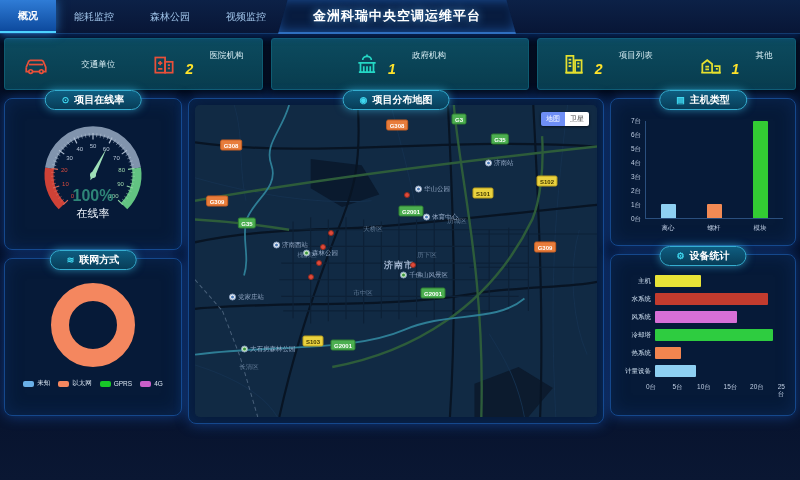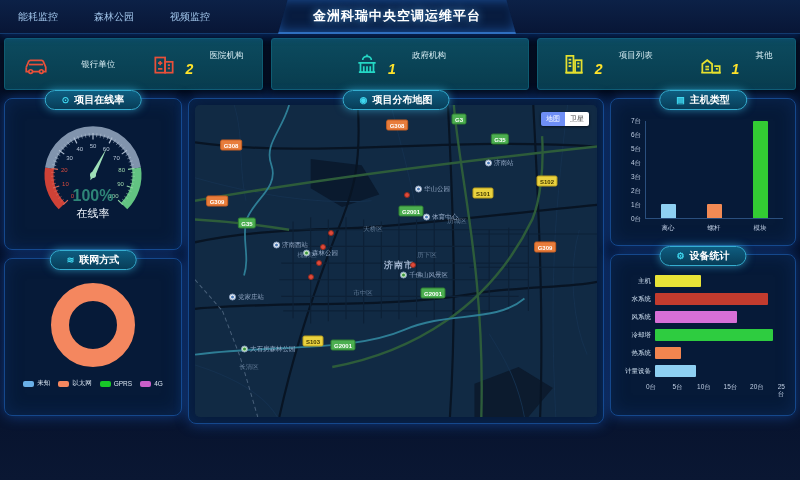--- a/index.html
+++ b/index.html
@@ -96,20 +96,21 @@
   .dtrack { flex:1; position:relative; height:12px; }
   .dbar { position:absolute; left:0; top:0; bottom:0; border-radius:1px; }
   .dxticks { position:relative; margin-left:40px; height:10px; }
   .dxtick { position:absolute; transform:translateX(-50%); font-size:6.5px; color:#c0cfe4; }
 </style>
 </head>
 <body>
 
 <div class="navbar">
   <div class="tabs">
+      <div class="tab active">概况</div>
       <div class="tab">能耗监控</div>
       <div class="tab">森林公园</div>
       <div class="tab">视频监控</div>
     </div>
   <div class="title-box">
     <span>金洲科瑞中央空调运维平台</span>
   </div>
 </div>
 
 <div class="cards">
@@ -118,21 +119,21 @@
         <div class="cicon" style="color: rgb(232, 80, 58);">
           <svg viewBox="0 0 24 24" fill="none" stroke="currentColor" stroke-width="1.6">
             <path d="M3 15l2.3-5.4A1.6 1.6 0 0 1 6.8 8.6h10.4a1.6 1.6 0 0 1 1.5 1L21 15v4h-2.3"></path>
             <path d="M3 15v4h2.3M8.9 19h6.2"></path>
             <circle cx="7.1" cy="19" r="1.7"></circle>
             <circle cx="16.9" cy="19" r="1.7"></circle>
             <path d="M5.5 12.5h13"></path>
           </svg>
         </div>
         <div class="ctxt">
-          <div class="clabel">银行单位</div>
+          <div class="clabel">交通单位</div>
         </div>
       </div>
       <div class="card-item">
         <div class="cicon" style="color: rgb(232, 80, 58);">
           <svg viewBox="0 0 24 24" fill="none" stroke="currentColor" stroke-width="1.6">
             <rect x="4" y="6" width="9" height="14"></rect>
             <rect x="13" y="10" width="7" height="10"></rect>
             <path d="M8.5 9.2v4M6.5 11.2h4M15.5 13h2M15.5 16h2M6.5 16.5h4"></path>
           </svg>
         </div>

